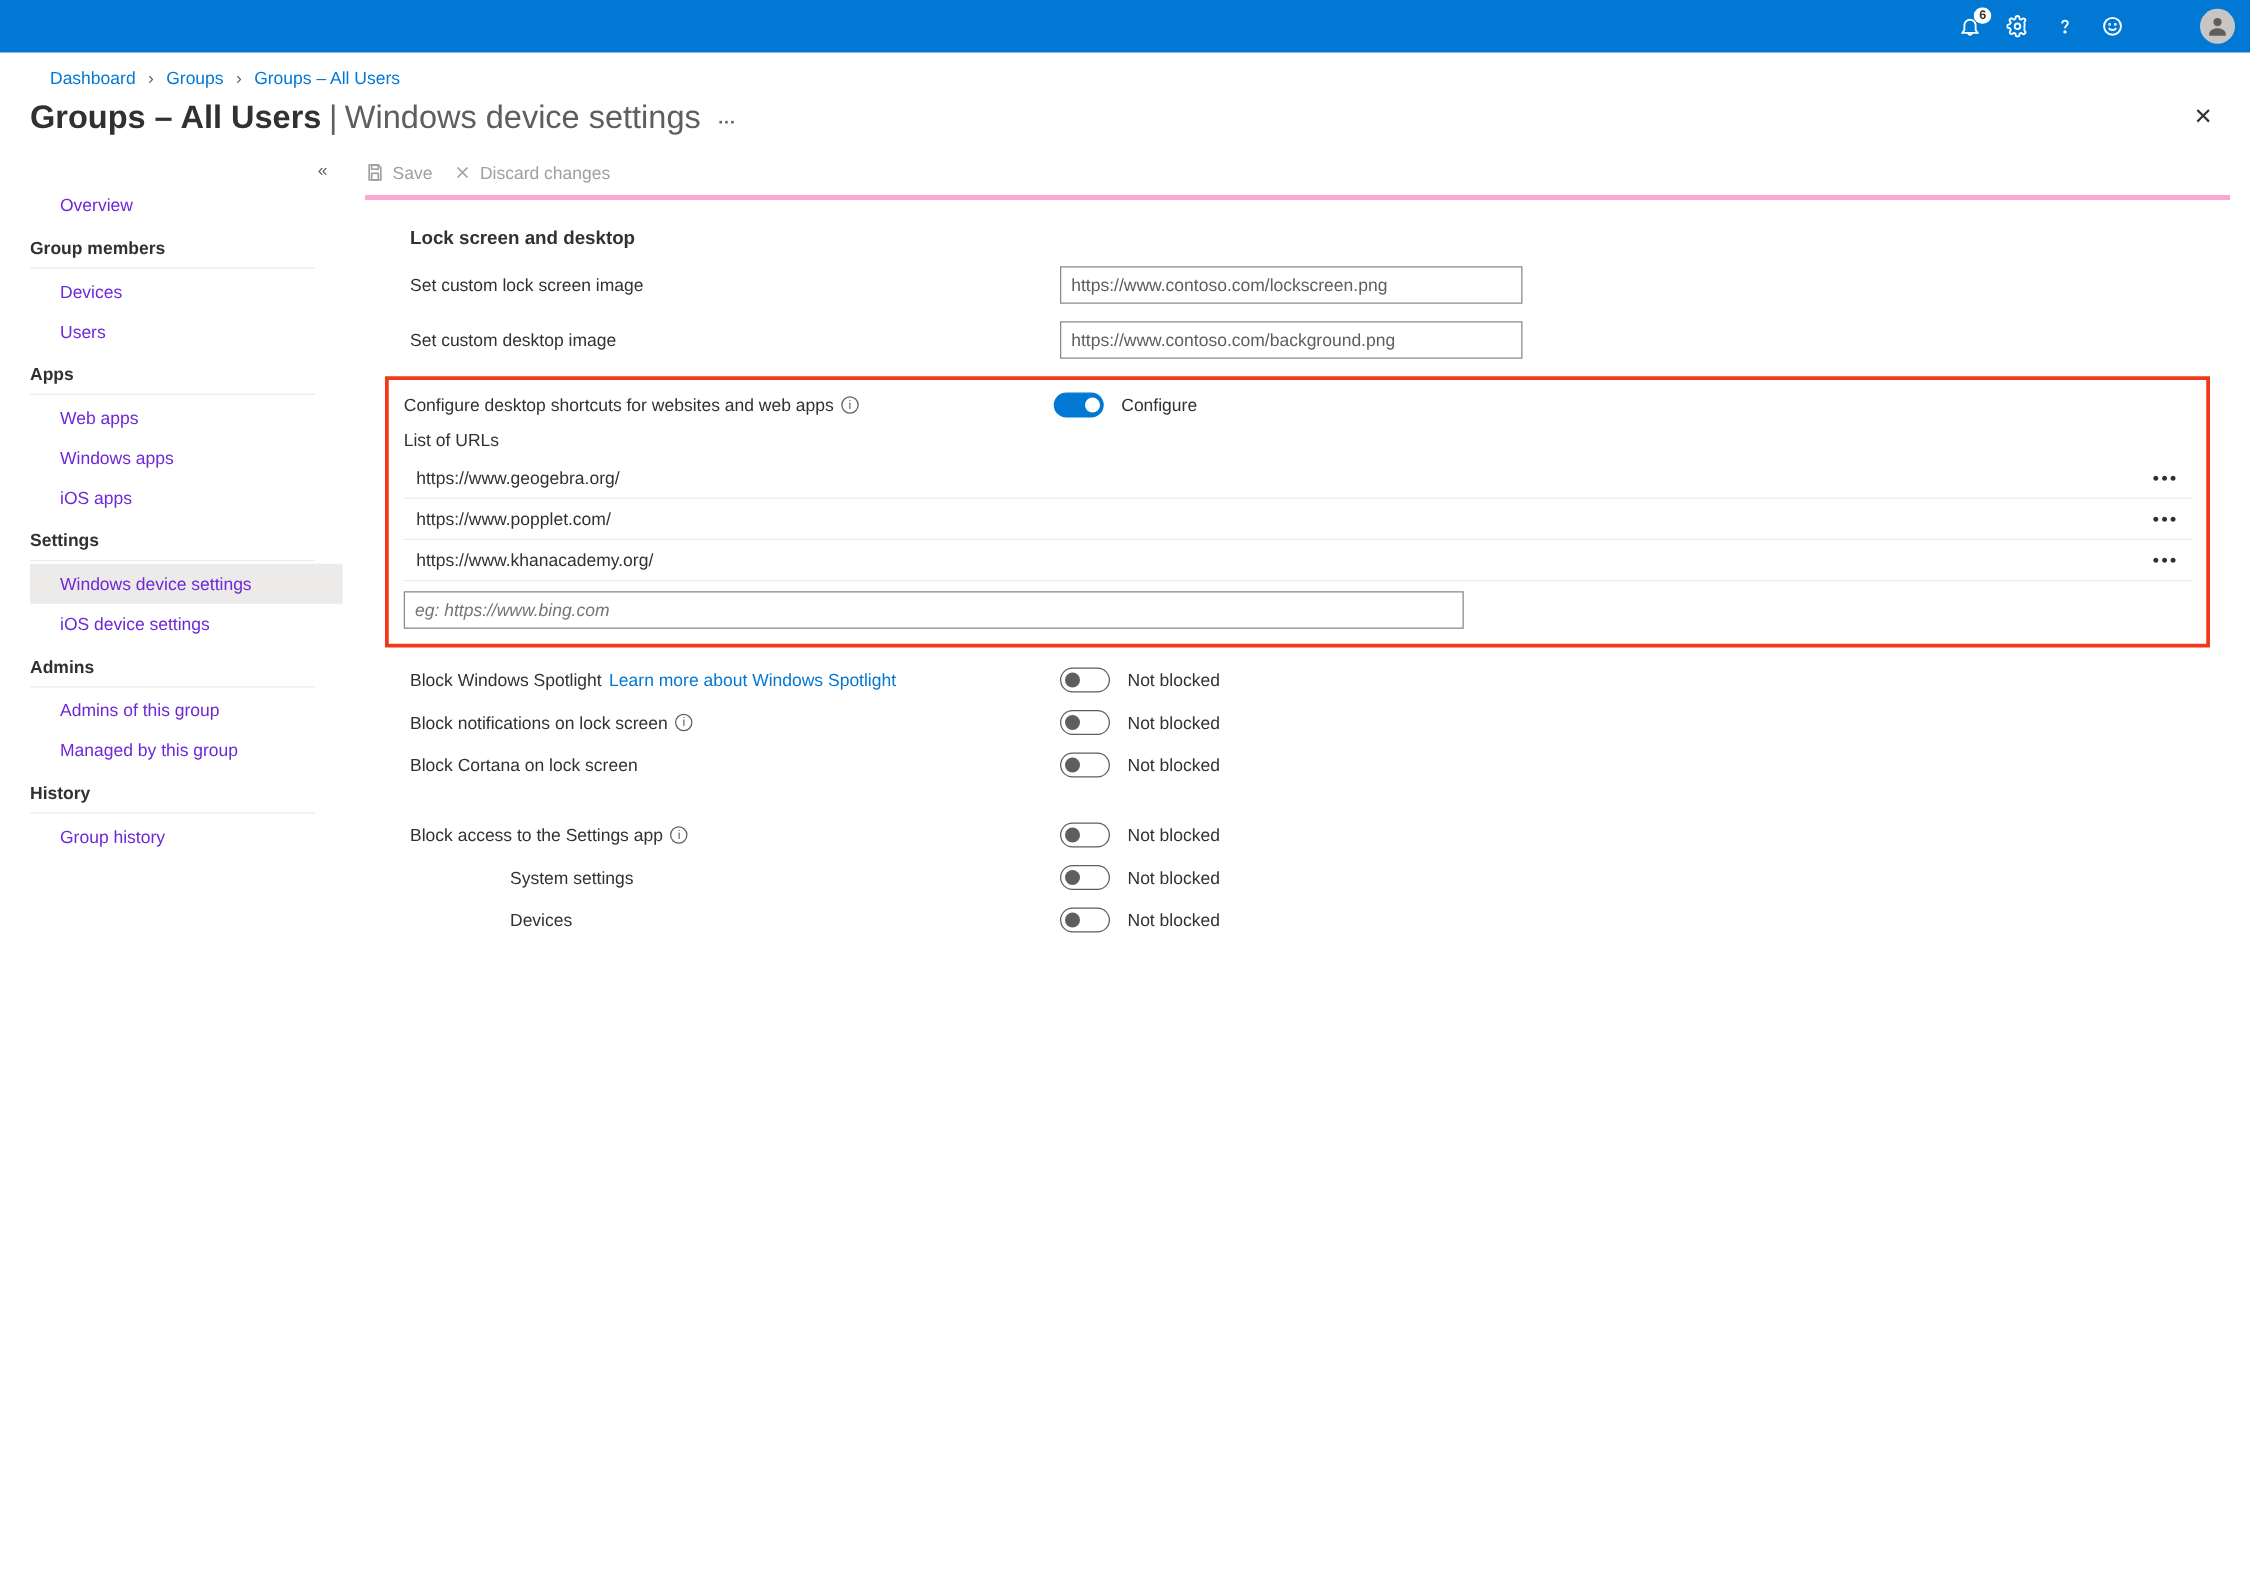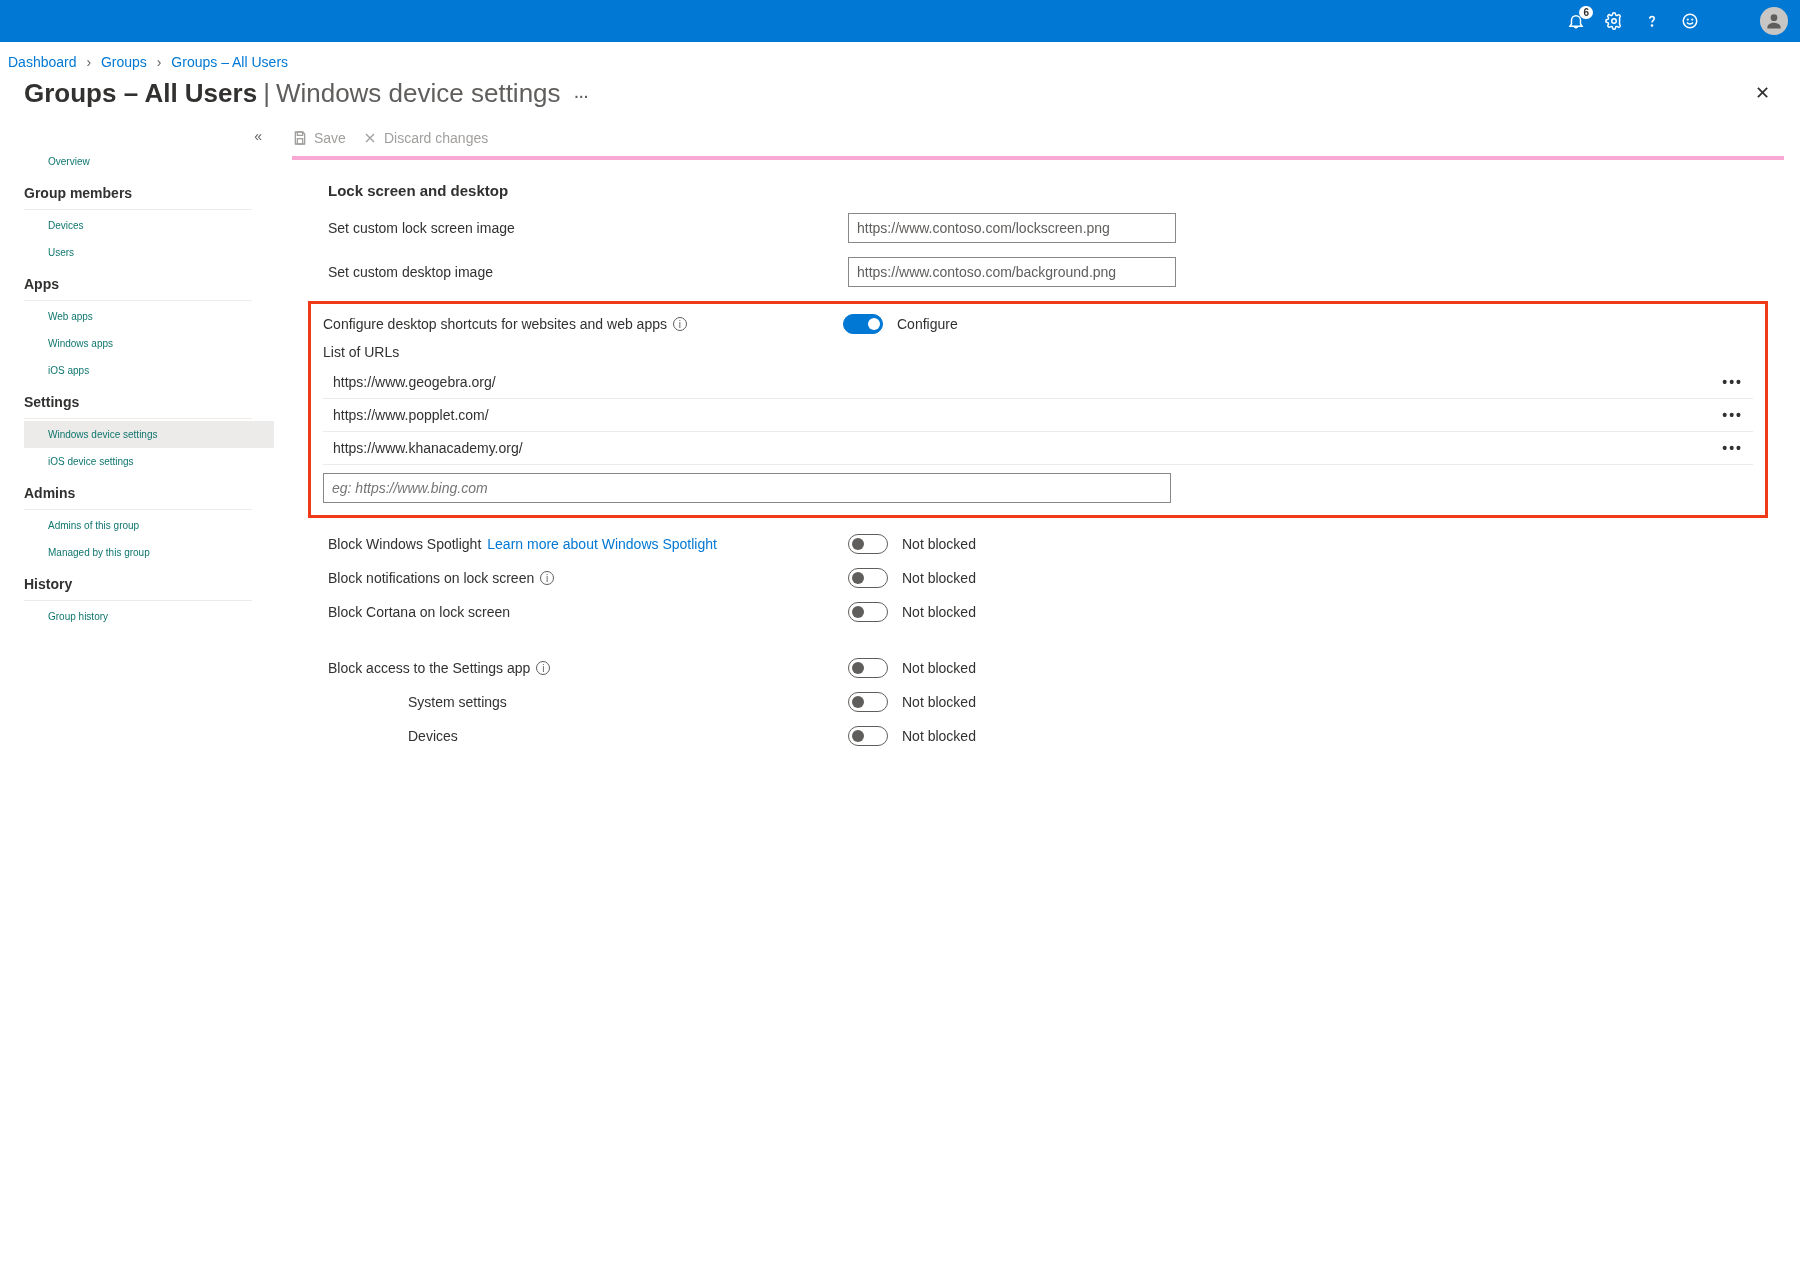--- a/index.html
+++ b/index.html
@@ -4,51 +4,51 @@
 <style>
   * { box-sizing: border-box; margin: 0; padding: 0; }
   body { font-family: "Segoe UI", Tahoma, sans-serif; font-size: 14px; color: #323130; background: #ffffff; }
   .topbar { height: 42px; background: #0078d4; display: flex; align-items: center; justify-content: flex-end; padding: 0 12px; gap: 18px; }
   .topbar .icon { color: #fff; width: 20px; height: 20px; display: flex; align-items: center; justify-content: center; cursor: pointer; position: relative; }
   .topbar .icon svg { width: 18px; height: 18px; }
   .badge { position: absolute; top: -5px; right: -7px; background: #fff; color: #323130; font-size: 10px; font-weight: 600; border-radius: 8px; padding: 0 4px; line-height: 13px; }
   .avatar { width: 28px; height: 28px; border-radius: 50%; background: #c8c6c4; display: flex; align-items: center; justify-content: center; }
   .avatar svg { width: 20px; height: 20px; fill: #605e5c; }
 
-  .breadcrumb { padding: 12px 8px 6px; font-size: 14px; }
+  .breadcrumb { padding: 12px 40px 6px; font-size: 14px; }
   .breadcrumb a { color: #0078d4; text-decoration: none; cursor: pointer; }
   .breadcrumb .sep { color: #605e5c; margin: 0 6px; }
 
   .page-title-row { display: flex; align-items: center; justify-content: space-between; padding: 0 24px 12px; }
   .page-title { font-size: 26px; font-weight: 600; display: flex; align-items: baseline; gap: 6px; }
   .page-title .light { font-weight: 400; color: #605e5c; }
   .page-title .dots { font-size: 14px; color: #605e5c; margin-left: 8px; cursor: pointer; }
   .close-x { font-size: 18px; color: #323130; cursor: pointer; padding: 6px; }
 
   .content-wrap { display: flex; padding: 0 0 0 0; }
   .sidebar { width: 274px; padding: 6px 0 0 24px; }
   .collapse-handle { text-align: right; padding-right: 12px; color: #605e5c; cursor: pointer; font-size: 14px; margin-bottom: 4px; }
   .side-section-title { font-size: 14px; font-weight: 700; padding: 10px 0 4px; border-bottom: none; }
   .side-hr { border: none; border-bottom: 1px solid #edebe9; margin: 4px 0 2px; max-width: 228px;}
-  .side-item { padding: 8px 12px 8px 24px; font-size: 10px; color: #0f766e; cursor: pointer; border-radius: 0; }
+  .side-item { padding: 8px 12px 8px 24px; font-size: 14px; color: #6d28d9; cursor: pointer; border-radius: 0; }
   .side-item.active { background: #edebe9; }
   .side-item.lvl1 { padding-left: 24px; }
 
   .main { flex: 1; padding: 0 16px 0 18px; position: relative; }
   .command-bar { display: flex; align-items: center; gap: 16px; padding: 8px 0 10px; border-bottom: 4px solid #f9a8d4; color: #a19f9d; }
   .cmd-btn { display: flex; align-items: center; gap: 6px; cursor: default; }
   .cmd-btn svg { width: 16px; height: 16px; }
 
   .section { padding: 22px 16px 0 36px; }
   .section h3 { font-size: 15px; font-weight: 600; margin-bottom: 14px; }
   .row { display: flex; align-items: center; margin-bottom: 14px; }
   .row .label { width: 520px; font-size: 14px; color: #323130; display: flex; align-items: center; gap: 6px; }
   .row .label.indent1 { padding-left: 80px; }
   .row .control { display: flex; align-items: center; gap: 14px; }
-  .text-input { width: 328px; height: 30px; border: 1px solid #8a8886; padding: 0 8px; font-size: 14px; color: #605e5c; }
+  .text-input { width: 370px; height: 30px; border: 1px solid #8a8886; padding: 0 8px; font-size: 14px; color: #605e5c; }
   .text-input.wide { width: 848px; font-style: italic; }
 
   .toggle { width: 40px; height: 20px; border-radius: 10px; border: 1px solid #605e5c; position: relative; cursor: pointer; background: #fff; }
   .toggle .knob { position: absolute; width: 12px; height: 12px; border-radius: 50%; background: #605e5c; top: 3px; left: 3px; }
   .toggle.on { background: #0078d4; border-color: #0078d4; }
   .toggle.on .knob { background: #fff; left: 24px; }
   .toggle-label { font-size: 14px; }
 
   .info-icon { width: 14px; height: 14px; border: 1px solid #605e5c; border-radius: 50%; display: inline-flex; align-items: center; justify-content: center; font-size: 10px; color: #605e5c; cursor: help; }
 

